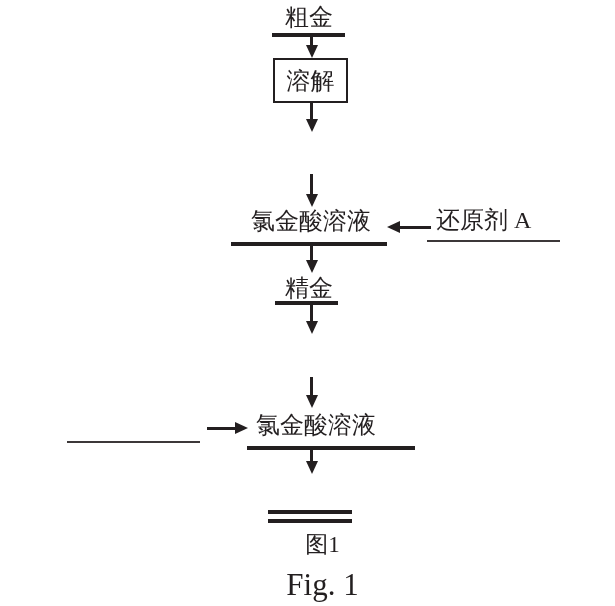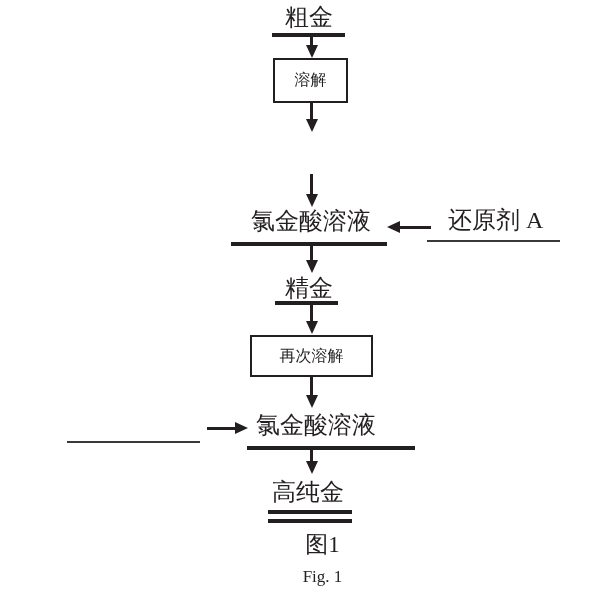--- a/index.html
+++ b/index.html
@@ -27,21 +27,21 @@
     color:var(--ink);
     white-space:nowrap;
   }
   .lbl.centered{transform:translateX(-50%);}
   
   .pbox{
     position:absolute;
     border:2.5px solid var(--ink);
     background:var(--background);
     display:flex;align-items:center;justify-content:center;
-    font-size:16px;
+    font-size:24px;
     white-space:nowrap;
   }
   
   .vline{position:absolute;width:3px;background:var(--ink);}
   .hline{position:absolute;height:2.5px;background:var(--ink);}
   .uline{position:absolute;background:var(--ink);}
   .uline.thin{background:var(--ink-soft);}
   
   .head{position:absolute;width:0;height:0;}
   .head.down{
@@ -60,21 +60,21 @@
     border-left:13px solid var(--ink);
   }
   
   .caption{
     position:absolute;left:0;right:12px;
     display:flex;justify-content:center;align-items:flex-end;
     white-space:nowrap;
     padding-left:42px;
   }
   .caption-zh{top:529px;font-size:23px;gap:13px;}
-  .caption-en{top:567px;font-size:17px;gap:15px;}
+  .caption-en{top:567px;font-size:31px;gap:15px;}
 </style>
 </head>
 <body>
 
 <div class="canvas">
 
   <div class="lbl centered" style="left:309px;top:2px;">粗金</div>
   <div class="uline" style="left:272px;top:33px;width:73px;height:3.5px;"></div>
 
   <div class="vline" style="left:310px;top:36px;height:11px;"></div>
@@ -90,51 +90,47 @@
 
   <div class="vline" style="left:310px;top:174px;height:21px;"></div>
   <div class="head down" style="left:305.5px;top:194px;"></div>
 
   <div class="lbl centered" style="left:311px;top:206px;">氯金酸溶液</div>
   <div class="uline" style="left:231px;top:242px;width:156px;height:3.5px;"></div>
 
   <div class="head left" style="left:387px;top:221px;"></div>
   <div class="hline" style="left:399px;top:226px;width:32px;"></div>
 
-  <div class="lbl" style="left:448px;top:205px;">还原剂 A</div>
+  <div class="lbl" style="left:436px;top:205px;">还原剂 A</div>
   <div class="uline thin" style="left:427px;top:240px;width:133px;height:2px;"></div>
 
   <div class="vline" style="left:310px;top:245px;height:16px;"></div>
   <div class="head down" style="left:305.5px;top:260px;"></div>
 
   <div class="lbl centered" style="left:309px;top:273px;">精金</div>
   <div class="uline" style="left:275px;top:301px;width:63px;height:3.5px;"></div>
 
   <div class="vline" style="left:310px;top:304px;height:18px;"></div>
   <div class="head down" style="left:305.5px;top:321px;"></div>
 
-  <div class="pbox" style="left:250px;top:335px;width:123px;height:42px;">
-    <span>再次溶解</span>
-  </div>
 
   <div class="vline" style="left:310px;top:377px;height:19px;"></div>
   <div class="head down" style="left:305.5px;top:395px;"></div>
 
   <div class="uline thin" style="left:67px;top:441px;width:133px;height:2px;"></div>
 
   <div class="hline" style="left:207px;top:427px;width:30px;"></div>
   <div class="head right" style="left:235px;top:422px;"></div>
 
   <div class="lbl centered" style="left:316px;top:410px;">氯金酸溶液</div>
   <div class="uline" style="left:247px;top:446px;width:168px;height:4px;"></div>
 
   <div class="vline" style="left:310px;top:450px;height:12px;"></div>
   <div class="head down" style="left:305.5px;top:461px;"></div>
 
-  <div class="lbl centered" style="left:308px;top:477px;">高纯金</div>
   <div class="uline" style="left:268px;top:510px;width:84px;height:3.5px;"></div>
   <div class="uline" style="left:268px;top:519px;width:84px;height:3.5px;"></div>
 
   <div class="caption caption-zh">
     <span>图1</span>
   </div>
   <div class="caption caption-en">
     <span>Fig. 1</span>
   </div>
 

